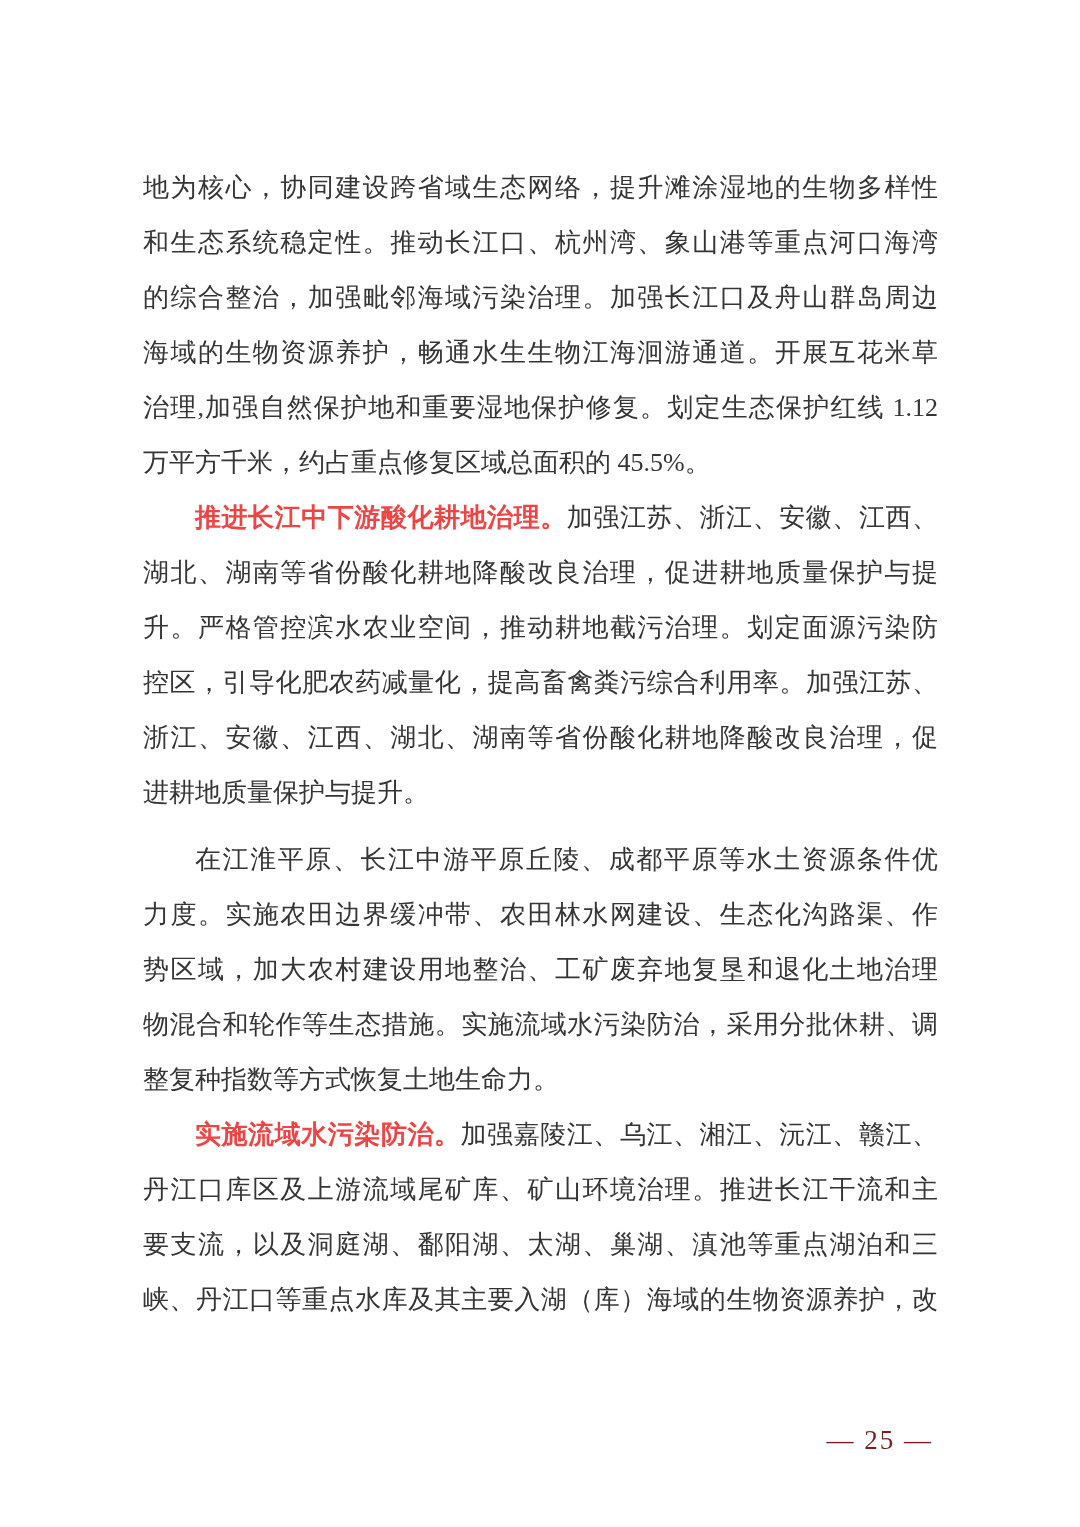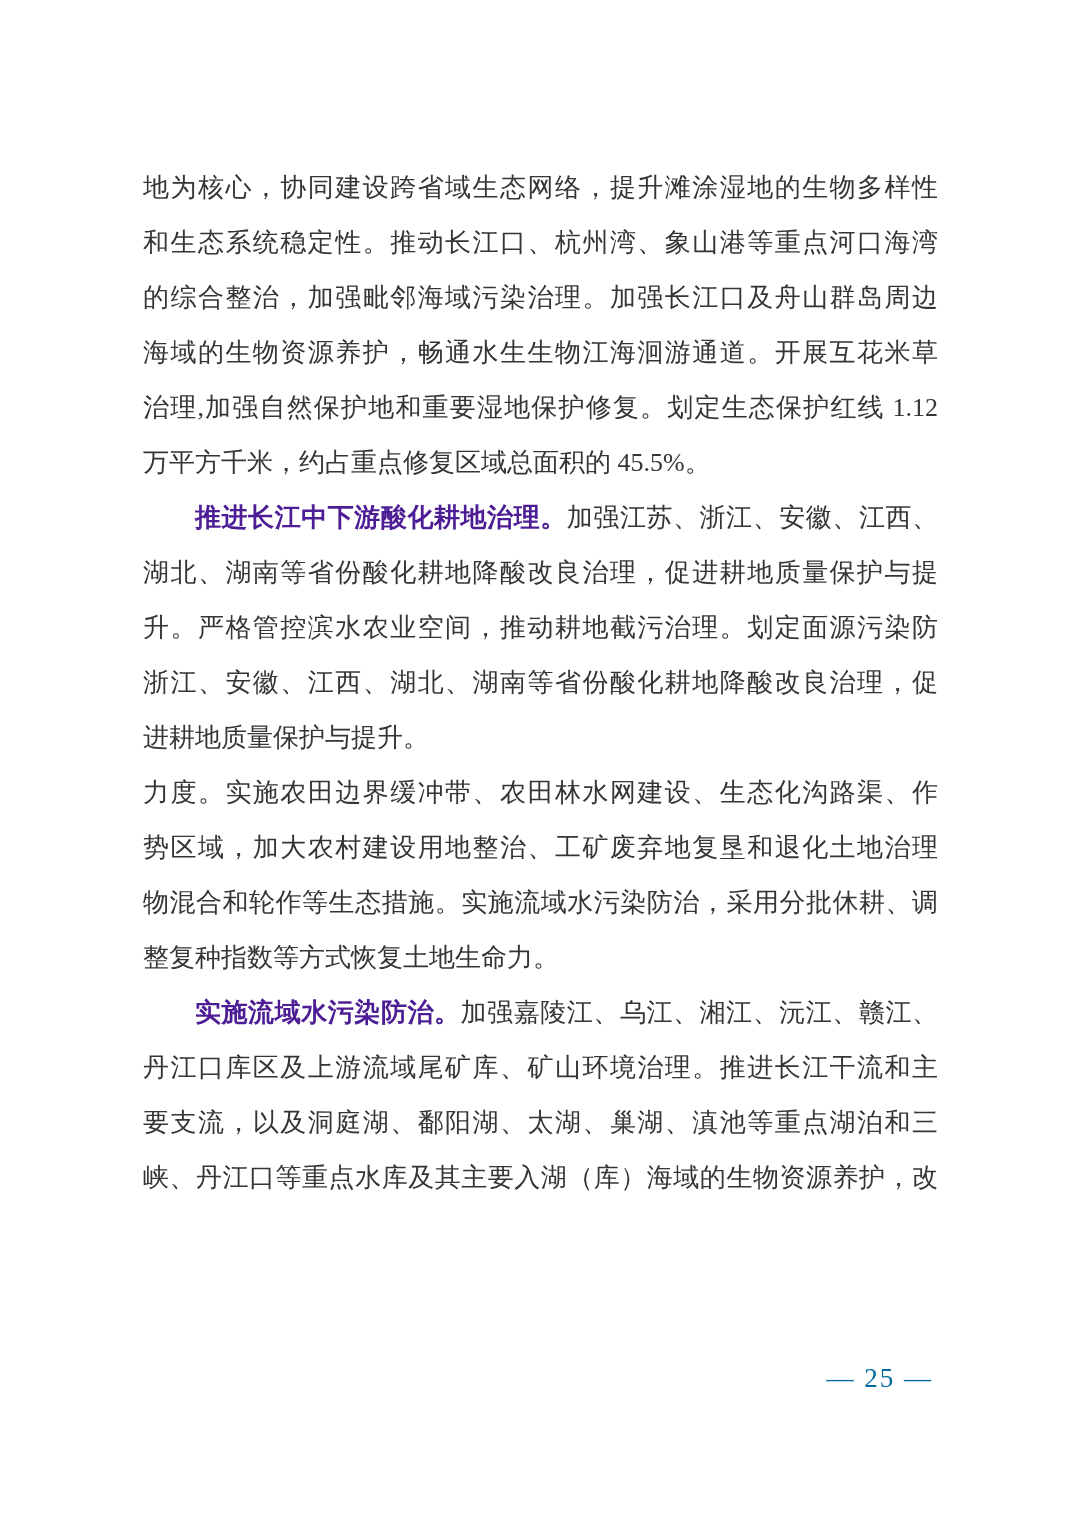--- a/index.html
+++ b/index.html
@@ -33,50 +33,52 @@
     text-align-last: justify;
   }
   .line.indent {
     padding-left: 52px;
   }
   .line.space-before {
     margin-top: 12px;
   }
   .lead {
     font-weight: bold;
-    color: #4c1d95;
+    color: #ef4444;
   }
   .footer {
     position: absolute;
-    top: 1358px;
+    top: 1420px;
     right: 147px;
     height: 40px;
     line-height: 40px;
     font-size: 27px;
-    color: #0369a1;
+    color: #7f1d1d;
     letter-spacing: 2px;
     white-space: pre;
   }
 </style>
 </head>
 <body>
 
 <div class="page">
   <div class="doc-body">
       <div class="line justify"><span>地为核心，协同建设跨省域生态网络，提升滩涂湿地的生物多样性</span></div>
       <div class="line justify"><span>和生态系统稳定性。推动长江口、杭州湾、象山港等重点河口海湾</span></div>
       <div class="line justify"><span>的综合整治，加强毗邻海域污染治理。加强长江口及舟山群岛周边</span></div>
       <div class="line justify"><span>海域的生物资源养护，畅通水生生物江海洄游通道。开展互花米草</span></div>
       <div class="line justify"><span>治理,加强自然保护地和重要湿地保护修复。划定生态保护红线 1.12</span></div>
       <div class="line"><span>万平方千米，约占重点修复区域总面积的 45.5%。</span></div>
       <div class="line justify indent"><span class="lead">推进长江中下游酸化耕地治理。</span><span>加强江苏、浙江、安徽、江西、</span></div>
       <div class="line justify"><span>湖北、湖南等省份酸化耕地降酸改良治理，促进耕地质量保护与提</span></div>
       <div class="line justify"><span>升。严格管控滨水农业空间，推动耕地截污治理。划定面源污染防</span></div>
+      <div class="line justify"><span>控区，引导化肥农药减量化，提高畜禽粪污综合利用率。加强江苏、</span></div>
       <div class="line justify"><span>浙江、安徽、江西、湖北、湖南等省份酸化耕地降酸改良治理，促</span></div>
       <div class="line"><span>进耕地质量保护与提升。</span></div>
+      <div class="line justify indent space-before"><span>在江淮平原、长江中游平原丘陵、成都平原等水土资源条件优</span></div>
       <div class="line justify"><span>力度。实施农田边界缓冲带、农田林水网建设、生态化沟路渠、作</span></div>
       <div class="line justify"><span>势区域，加大农村建设用地整治、工矿废弃地复垦和退化土地治理</span></div>
       <div class="line justify"><span>物混合和轮作等生态措施。实施流域水污染防治，采用分批休耕、调</span></div>
       <div class="line"><span>整复种指数等方式恢复土地生命力。</span></div>
       <div class="line justify indent"><span class="lead">实施流域水污染防治。</span><span>加强嘉陵江、乌江、湘江、沅江、赣江、</span></div>
       <div class="line justify"><span>丹江口库区及上游流域尾矿库、矿山环境治理。推进长江干流和主</span></div>
       <div class="line justify"><span>要支流，以及洞庭湖、鄱阳湖、太湖、巢湖、滇池等重点湖泊和三</span></div>
       <div class="line justify"><span>峡、丹江口等重点水库及其主要入湖（库）海域的生物资源养护，改</span></div>
     </div>
   <div class="footer">— 25 —</div>

